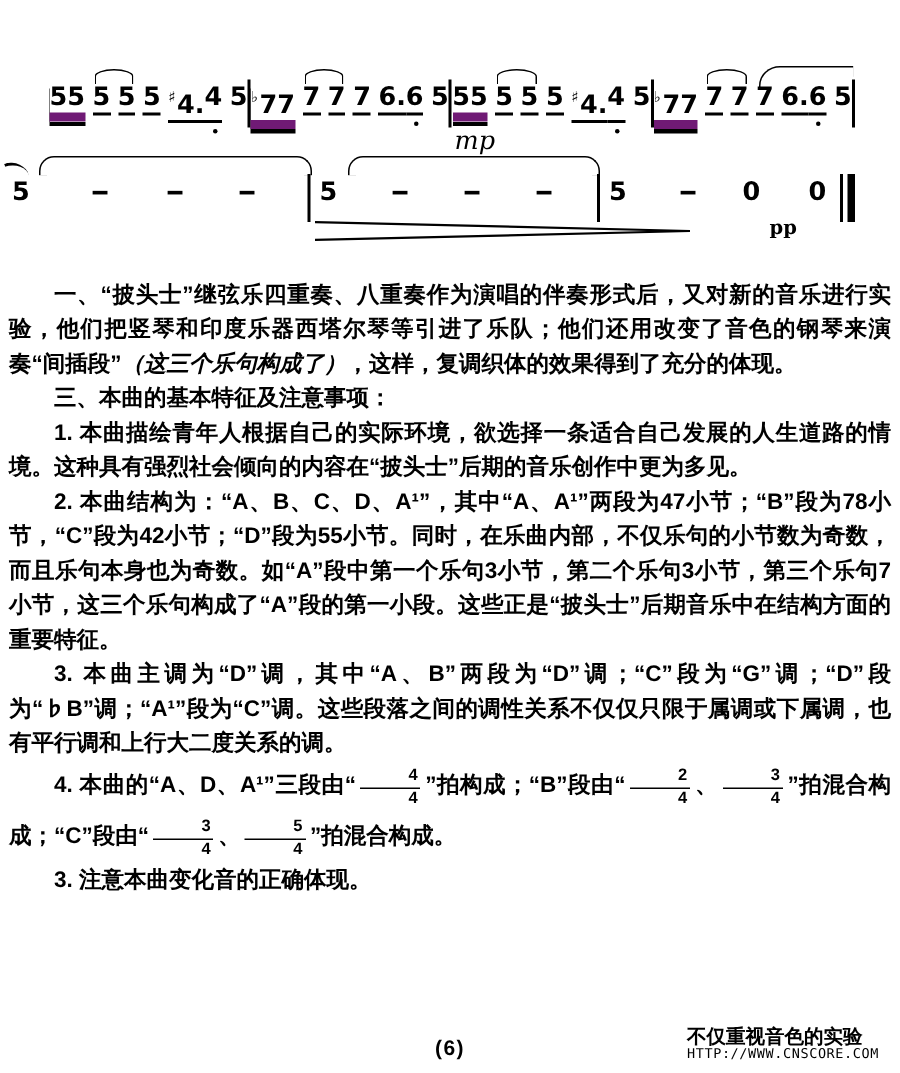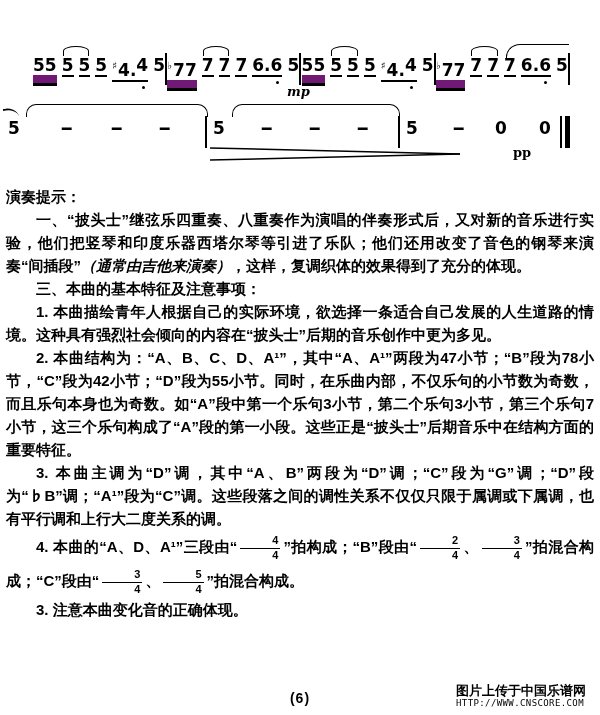--- a/index.html
+++ b/index.html
@@ -13,36 +13,36 @@
     position:absolute; top:44px; left:33px; width:537px;
     display:flex; justify-content:space-between; align-items:flex-start;
   }
   .measure { display:flex; align-items:flex-start; gap:5px; padding-top:12px; position:relative; }
   .joined { display:inline-flex; gap:0; }
   .note {
     font-family:"DejaVu Sans", sans-serif; font-weight:bold;
     font-size:17px; line-height:19px; white-space:nowrap;
   }
   .u1 { border-bottom:2px solid #000; }
-  .u2 { border-bottom:8px solid #701a75; box-shadow:0 3px 0 0 #000; }
+  .u2 { border-bottom:6px solid #701a75; box-shadow:0 3px 0 0 #000; }
   .db { position:relative; }
   .db::after {
     content:""; position:absolute; left:45%; bottom:-9px;
     width:3px; height:3px; border-radius:50%; background:#000;
   }
   .acc { font-size:10px; vertical-align:7px; font-weight:bold; margin-right:1px; }
   .tiegrp { position:relative; display:inline-flex; gap:5px; }
   .tiegrp::before {
     content:""; position:absolute; top:-10px; left:1px; right:1px; height:9px;
     border:1.5px solid #000; border-bottom:none;
     border-radius:100% 100% 0 0;
   }
   .bar1 { width:2px; height:32px; background:#000; margin-top:9px; }
   .mp-dyn {
-    position:absolute; left:287px; top:84px; font-size:13px; font-weight:bold;
+    position:absolute; left:303px; top:84px; font-size:17px; font-weight:normal;
     font-style:italic; font-family:"DejaVu Serif", serif;
   }
   .tie-end1 {
     position:absolute; left:506px; top:44px; width:62px; height:13px;
     border-top:1.5px solid #000; border-left:1.5px solid #000;
     border-top-left-radius:14px 13px;
   }
 
   .ml2 { position:absolute; top:116px; left:8px; width:580px; height:48px; }
   .n2 {
@@ -181,31 +181,30 @@
     <span class="bar2" style="left:552px"></span>
     <span class="bar2 thick" style="left:557px"></span>
   </div>
   <svg class="hairpin" width="255" height="18">
     <line x1="0" y1="3" x2="250" y2="9" stroke="#000" stroke-width="1.5"></line>
     <line x1="0" y1="15" x2="250" y2="9" stroke="#000" stroke-width="1.5"></line>
   </svg>
   <span class="pp-dyn">pp</span>
 
   <div class="notes">
-    <p class="heading">演奏提示：</p>
-    <p><span>一、“披头士”继弦乐四重奏、八重奏作为演唱的伴奏形式后，又对新的音乐进行实验，他们把竖琴和印度乐器西塔尔琴等引进了乐队；他们还用改变了音色的钢琴来演奏“间插段”</span><span class="kai">（通常由吉他来演奏）</span><span>，这样，复调织体的效果得到了充分的体现。</span></p>
+    <p><span>一、“披头士”继弦乐四重奏、八重奏作为演唱的伴奏形式后，又对新的音乐进行实验，他们把竖琴和印度乐器西塔尔琴等引进了乐队；他们还用改变了音色的钢琴来演奏“间插段”</span><span class="kai">（这三个乐句构成了）</span><span>，这样，复调织体的效果得到了充分的体现。</span></p>
     <p>三、本曲的基本特征及注意事项：</p>
     <p>1. 本曲描绘青年人根据自己的实际环境，欲选择一条适合自己发展的人生道路的情境。这种具有强烈社会倾向的内容在“披头士”后期的音乐创作中更为多见。</p>
     <p>2. 本曲结构为：“A、B、C、D、A¹”，其中“A、A¹”两段为47小节；“B”段为78小节，“C”段为42小节；“D”段为55小节。同时，在乐曲内部，不仅乐句的小节数为奇数，而且乐句本身也为奇数。如“A”段中第一个乐句3小节，第二个乐句3小节，第三个乐句7小节，这三个乐句构成了“A”段的第一小段。这些正是“披头士”后期音乐中在结构方面的重要特征。</p>
     <p>3. 本曲主调为“D”调，其中“A、B”两段为“D”调；“C”段为“G”调；“D”段为“♭B”调；“A¹”段为“C”调。这些段落之间的调性关系不仅仅只限于属调或下属调，也有平行调和上行大二度关系的调。</p>
     <p class="p-frac">
       <span>4. 本曲的“A、D、A¹”三段由“</span><span class="frac"><span class="fn">4</span><span class="fd">4</span></span><span>”拍构成；“B”段由“</span><span class="frac"><span class="fn">2</span><span class="fd">4</span></span><span>、</span><span class="frac"><span class="fn">3</span><span class="fd">4</span></span><span>”拍混合构成；“C”段由“</span><span class="frac"><span class="fn">3</span><span class="fd">4</span></span><span>、</span><span class="frac"><span class="fn">5</span><span class="fd">4</span></span><span>”拍混合构成。</span>
     </p>
     <p>3. 注意本曲变化音的正确体现。</p>
   </div>
 
   <div class="pageno">(6)</div>
   <div class="wm">
-    <div class="wm1">图片上传于中国乐谱网</div>
+    <div class="wm1">不仅重视音色的实验</div>
     <div class="wm2">HTTP://WWW.CNSCORE.COM</div>
   </div>
 
 </div>
 
 </body></html>

